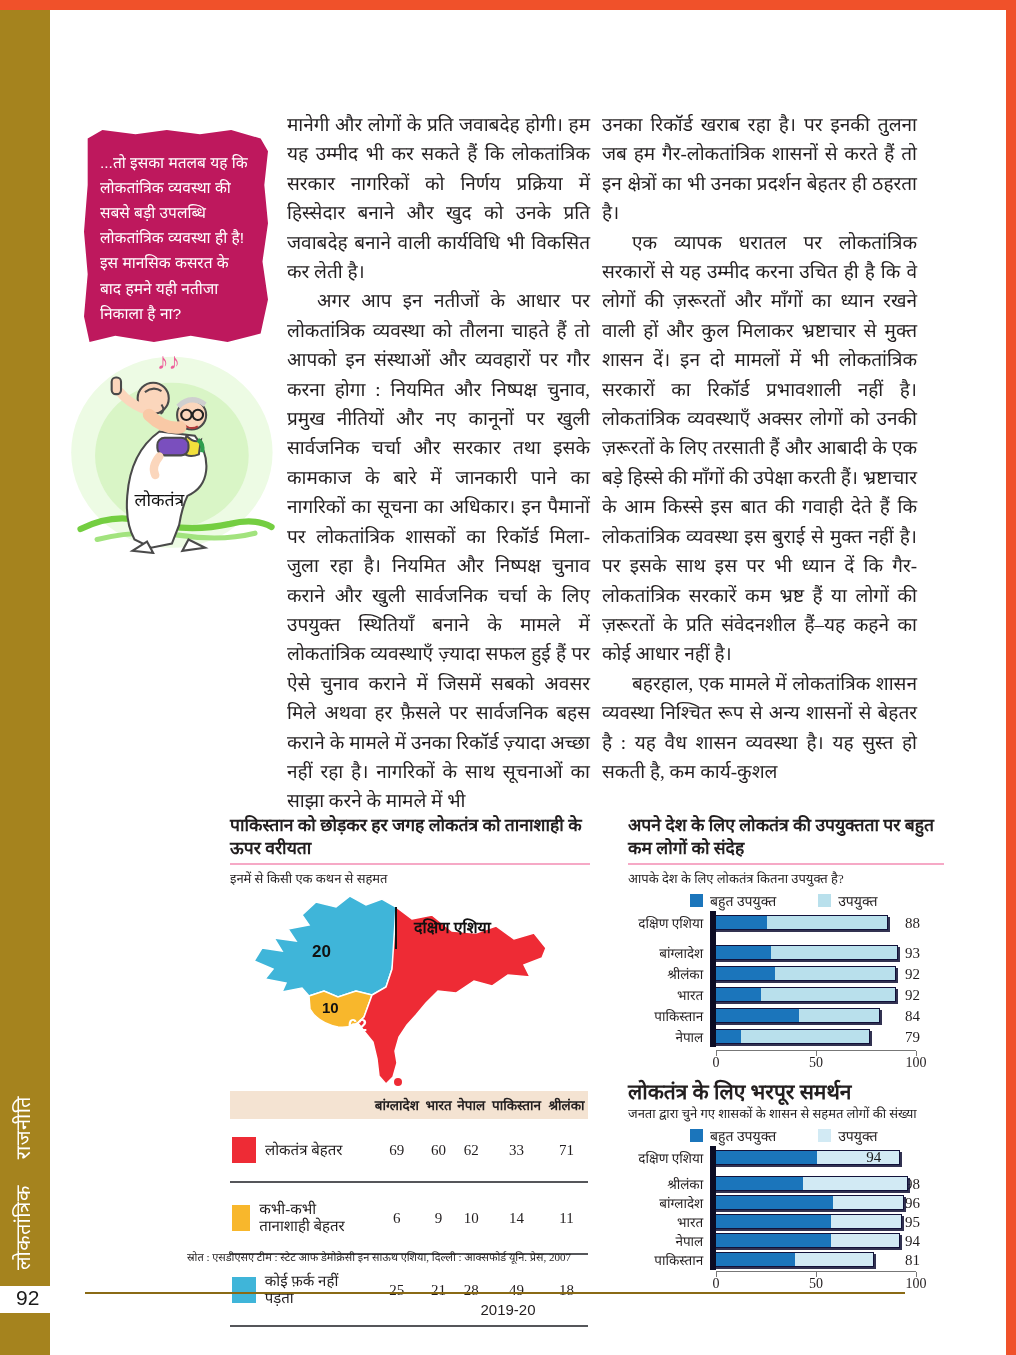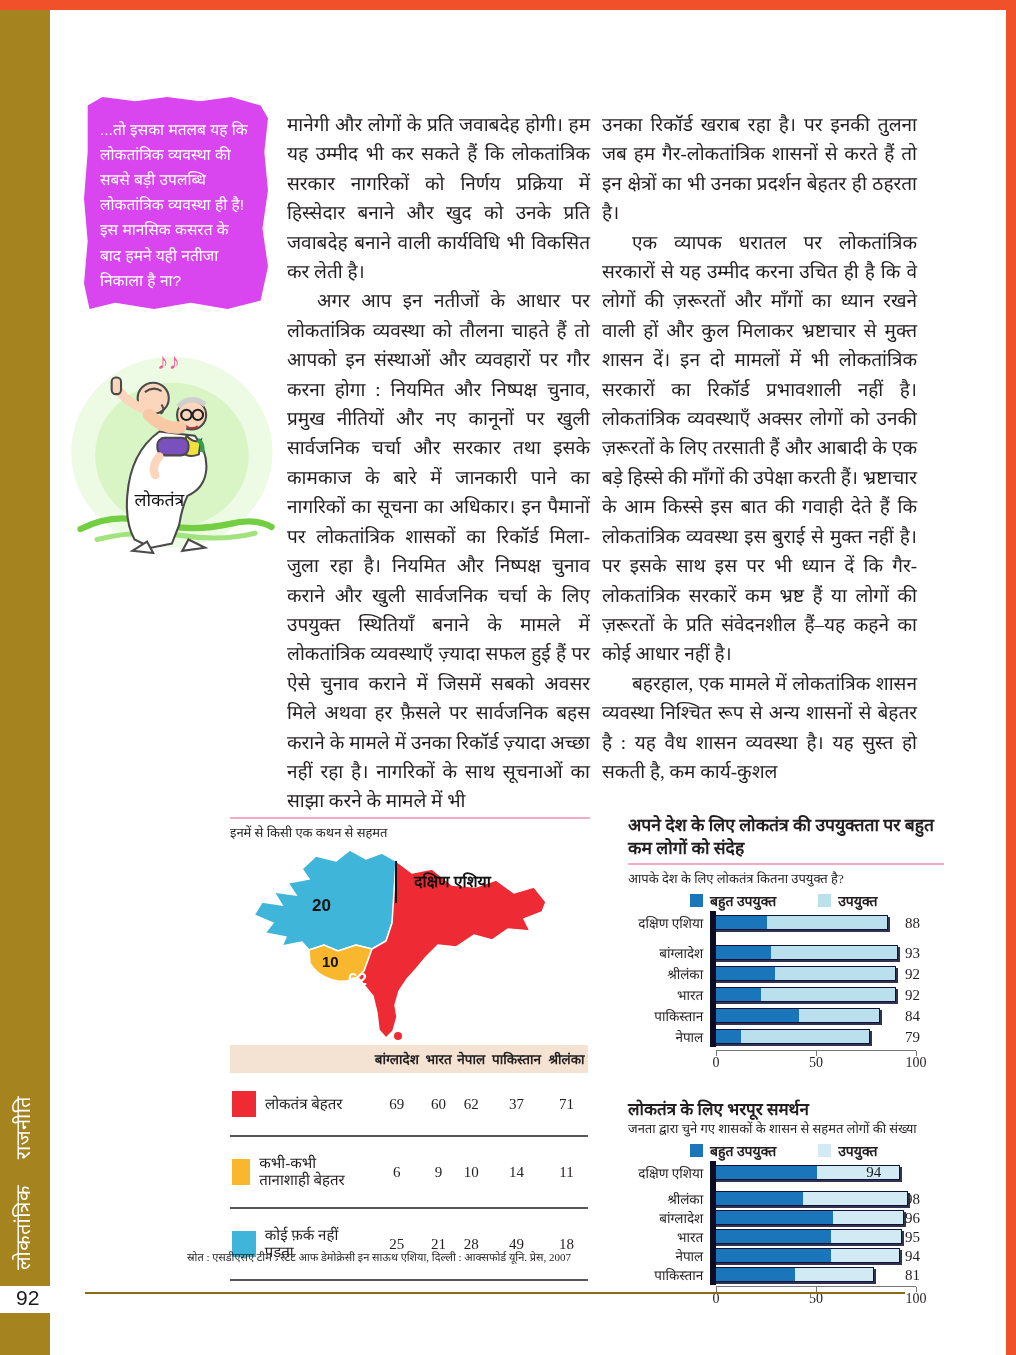--- a/index.html
+++ b/index.html
@@ -9,21 +9,21 @@
   .top-strip{position:absolute;left:0;top:0;width:1016px;height:10px;background:#F0512A;}
   .right-strip{position:absolute;right:0;top:0;width:10px;height:1355px;background:#F0512A;}
   .gold-bar{position:absolute;left:0;top:0;width:50px;height:1355px;background:#A5831E;}
   .vtitle{position:absolute;left:9px;bottom:85px;height:250px;writing-mode:vertical-rl;
           transform:rotate(180deg);color:#fff;font-size:20px;letter-spacing:.5px;word-spacing:20px;
           font-family:"Liberation Sans",sans-serif;white-space:nowrap;}
   .page-band{position:absolute;left:0;top:1286px;width:70px;height:27px;background:#fff;}
   .page-num{position:absolute;left:16px;top:1286px;font-size:21px;color:#1a1a1a;
             font-family:"Liberation Sans",sans-serif;}
   
-  .bubble{position:absolute;left:84px;top:97px;width:184px;height:212px;background:#d946ef;
+  .bubble{position:absolute;left:84px;top:130px;width:184px;height:212px;background:#be185d;
           clip-path:polygon(2% 4%,10% 0%,28% 2%,45% 0%,63% 2%,80% 0%,96% 4%,100% 10%,98% 26%,100% 44%,
                             97% 62%,100% 80%,96% 96%,78% 100%,58% 97%,38% 100%,17% 97%,3% 100%,
                             0% 88%,2% 68%,0% 48%,2% 26%);}
   .bubble-text{padding:20px 15px 0 16px;color:#fff;font-size:15.5px;line-height:1.62;
                font-family:"Liberation Sans",sans-serif;}
   
   .cartoon{position:absolute;left:66px;top:336px;width:218px;height:218px;}
   
   .col{position:absolute;top:110px;}
   .col1{left:287px;width:303px;}
@@ -44,40 +44,40 @@
   table.pref th{background:#F4E3D2;font-weight:bold;font-size:13.5px;padding:5px 1px;text-align:center;}
   table.pref td{text-align:center;padding:18px 1px;font-size:15px;}
   table.pref td.lbl{text-align:left;padding-left:2px;}
   table.pref tr.sep td{border-top:2px solid #55565A;}
   table.pref tr:last-child td{border-bottom:2px solid #55565A;}
   .swatch{display:inline-block;width:24px;height:26px;vertical-align:middle;margin-right:9px;}
   .lblflex{display:flex;align-items:center;line-height:17px;}
   
   .legend{display:flex;align-items:center;margin:2px 0 5px 62px;font-size:14px;gap:42px;
           font-family:"Liberation Serif",serif;}
-  .legend .item{display:flex;align-items:center;font-weight:bold;}
+  .legend .item{display:flex;align-items:center;}
   .legend .sw{width:13px;height:13px;margin-right:7px;display:inline-block;}
   .rows{position:relative;}
   .spine{position:absolute;left:82px;top:-4px;bottom:-2px;width:6px;background:#0C0C24;}
   .brow{display:flex;align-items:center;height:16px;margin-bottom:5px;}
   .compact .brow{margin-bottom:3px;}
   .brow.gapafter{margin-bottom:14px;}
   .compact .brow.gapafter{margin-bottom:10px;}
   .bar-label{width:88px;box-sizing:border-box;text-align:right;padding-right:7px;font-size:13.5px;
              white-space:nowrap;}
   .bar-plot{width:200px;position:relative;height:16px;}
   .bar{position:absolute;left:0;top:0;height:13px;display:flex;border:1px solid #12123A;
        box-shadow:2px 2px 0 rgba(14,14,50,.85);}
   .seg{height:100%;}
   .bar-val{width:42px;padding-left:9px;font-size:15px;}
   .inside-val{position:absolute;top:-1px;font-size:15px;color:#1a1a1a;}
   .axis{margin-left:88px;width:200px;position:relative;height:22px;border-top:1px solid #777;margin-top:3px;}
   .axis .tick{position:absolute;top:0;width:1px;height:5px;background:#777;}
   .axis .tlabel{position:absolute;top:4px;font-size:14px;transform:translateX(-50%);}
-  .sec2-title{font-weight:bold;font-size:17px;margin-top:24px;}
+  .sec2-title{font-weight:bold;font-size:21px;margin-top:4px;}
   
   .source{position:absolute;left:187px;top:1249px;width:650px;font-size:11px;}
   .foot-rule{position:absolute;left:85px;top:1292px;width:820px;height:2px;background:#8A6A15;}
   .year{position:absolute;left:0;top:1301px;width:1016px;text-align:center;font-size:15px;
         font-family:"Liberation Sans",sans-serif;}
 </style>
 </head>
 <body>
 
 <div class="page">
@@ -131,20 +131,21 @@
     <p>मानेगी और लोगों के प्रति जवाबदेह होगी। हम यह उम्मीद भी कर सकते हैं कि लोकतांत्रिक सरकार नागरिकों को निर्णय प्रक्रिया में हिस्सेदार बनाने और खुद को उनके प्रति जवाबदेह बनाने वाली कार्यविधि भी विकसित कर लेती है।</p>
     <p class="indent">अगर आप इन नतीजों के आधार पर लोकतांत्रिक व्यवस्था को तौलना चाहते हैं तो आपको इन संस्थाओं और व्यवहारों पर गौर करना होगा : नियमित और निष्पक्ष चुनाव, प्रमुख नीतियों और नए कानूनों पर खुली सार्वजनिक चर्चा और सरकार तथा इसके कामकाज के बारे में जानकारी पाने का नागरिकों का सूचना का अधिकार। इन पैमानों पर लोकतांत्रिक शासकों का रिकॉर्ड मिला-जुला रहा है। नियमित और निष्पक्ष चुनाव कराने और खुली सार्वजनिक चर्चा के लिए उपयुक्त स्थितियाँ बनाने के मामले में लोकतांत्रिक व्यवस्थाएँ ज़्यादा सफल हुई हैं पर ऐसे चुनाव कराने में जिसमें सबको अवसर मिले अथवा हर फ़ैसले पर सार्वजनिक बहस कराने के मामले में उनका रिकॉर्ड ज़्यादा अच्छा नहीं रहा है। नागरिकों के साथ सूचनाओं का साझा करने के मामले में भी</p>
   </div>
   <div class="col col2">
     <p>उनका रिकॉर्ड खराब रहा है। पर इनकी तुलना जब हम गैर-लोकतांत्रिक शासनों से करते हैं तो इन क्षेत्रों का भी उनका प्रदर्शन बेहतर ही ठहरता है।</p>
     <p class="indent">एक व्यापक धरातल पर लोकतांत्रिक सरकारों से यह उम्मीद करना उचित ही है कि वे लोगों की ज़रूरतों और माँगों का ध्यान रखने वाली हों और कुल मिलाकर भ्रष्टाचार से मुक्त शासन दें। इन दो मामलों में भी लोकतांत्रिक सरकारों का रिकॉर्ड प्रभावशाली नहीं है। लोकतांत्रिक व्यवस्थाएँ अक्सर लोगों को उनकी ज़रूरतों के लिए तरसाती हैं और आबादी के एक बड़े हिस्से की माँगों की उपेक्षा करती हैं। भ्रष्टाचार के आम किस्से इस बात की गवाही देते हैं कि लोकतांत्रिक व्यवस्था इस बुराई से मुक्त नहीं है। पर इसके साथ इस पर भी ध्यान दें कि गैर-लोकतांत्रिक सरकारें कम भ्रष्ट हैं या लोगों की ज़रूरतों के प्रति संवेदनशील हैं–यह कहने का कोई आधार नहीं है।</p>
     <p class="indent">बहरहाल, एक मामले में लोकतांत्रिक शासन व्यवस्था निश्चित रूप से अन्य शासनों से बेहतर है : यह वैध शासन व्यवस्था है। यह सुस्त हो सकती है, कम कार्य-कुशल</p>
   </div>
 
   <div class="fig fig-left">
+    <div class="fig-title">पाकिस्तान को छोड़कर हर जगह लोकतंत्र को तानाशाही के ऊपर वरीयता</div>
     <div class="pink-rule"></div>
     <div class="fig-sub">इनमें से किसी एक कथन से सहमत</div>
 
     <div class="map-wrap">
       <svg width="350" height="196" viewBox="0 0 330 196">
 
         <polygon fill="#3FB5D9" stroke="#fff" stroke-width="1.5" points="150,16 136,8 120,14 104,5 90,16 70,11 56,24 63,34 42,38 50,50 28,47 36,60 16,57 8,70 27,78 19,88 40,92 36,101 56,97 63,105 78,100 92,106 110,100 126,104 140,96 146,78 150,58"></polygon>
 
         <path fill="#F8B72C" stroke="#fff" stroke-width="1.5" d="M63,105 L78,100 L92,106 L110,100 L126,104 L118,126 Q108,138 92,136 Q72,132 64,118 Z"></path>
 
@@ -173,21 +174,21 @@
           <tr>
             <td class="lbl" style="width:138px">
               <span class="lblflex">
       <span class="swatch" style="background:#EE2B35"></span>
       <span>लोकतंत्र बेहतर</span>
               </span>
             </td>
             <td>69</td>
             <td>60</td>
             <td>62</td>
-            <td>37</td>
+            <td>33</td>
             <td>71</td>
           </tr>
           <tr class="sep">
             <td class="lbl" style="width:138px">
               <span class="lblflex">
       <span class="swatch" style="background:#F8B72C"></span>
       <span>कभी-कभी तानाशाही बेहतर</span>
               </span>
             </td>
             <td>6</td>
@@ -384,14 +385,15 @@
           <span class="tick" style="left:100px"></span>
           <span class="tlabel" style="left:100px">50</span>
           <span class="tick" style="left:200px"></span>
           <span class="tlabel" style="left:200px">100</span>
         </div>
       </div>
   </div>
 
   <div class="source">स्रोत : एसडीएसए टीम : स्टेट आफ डेमोक्रेसी इन साऊथ एशिया, दिल्ली : आक्सफोर्ड यूनि. प्रेस, 2007</div>
   <div class="foot-rule"></div>
+  <div class="year">2019-20</div>
 
 </div>
 
 </body></html>

